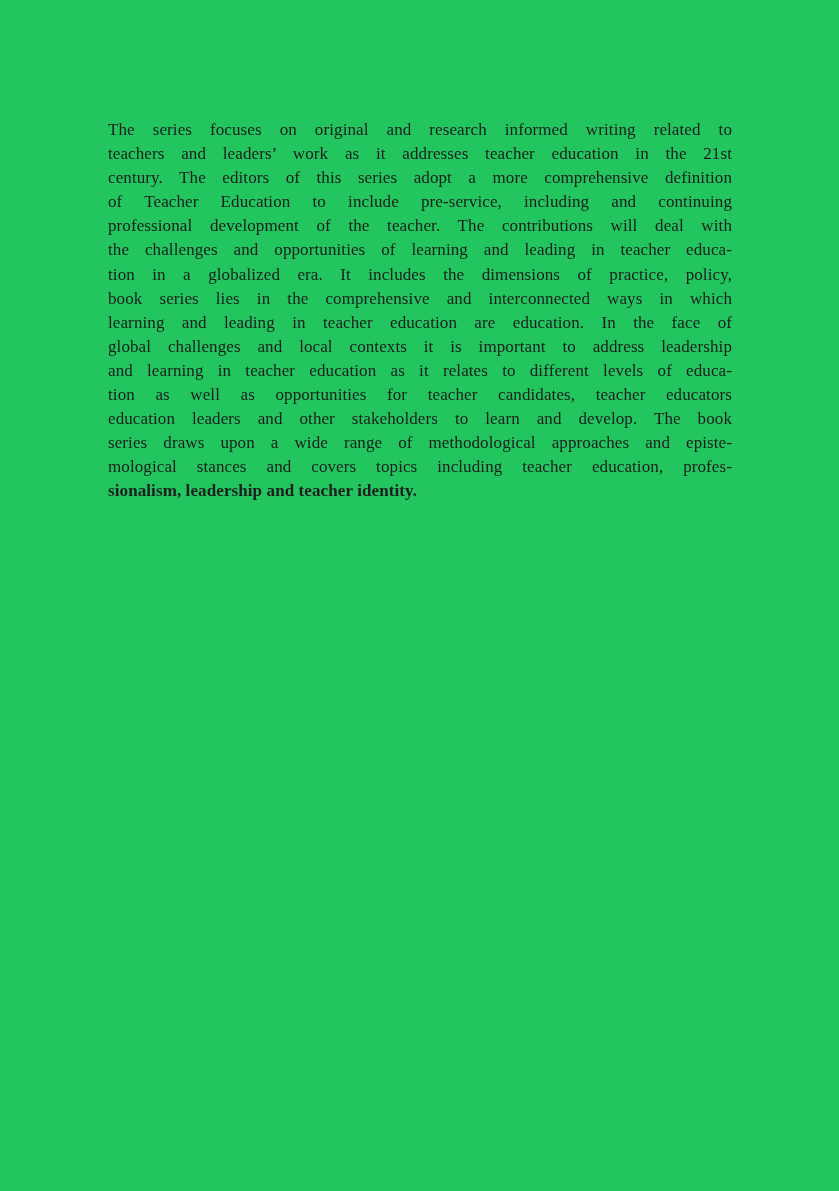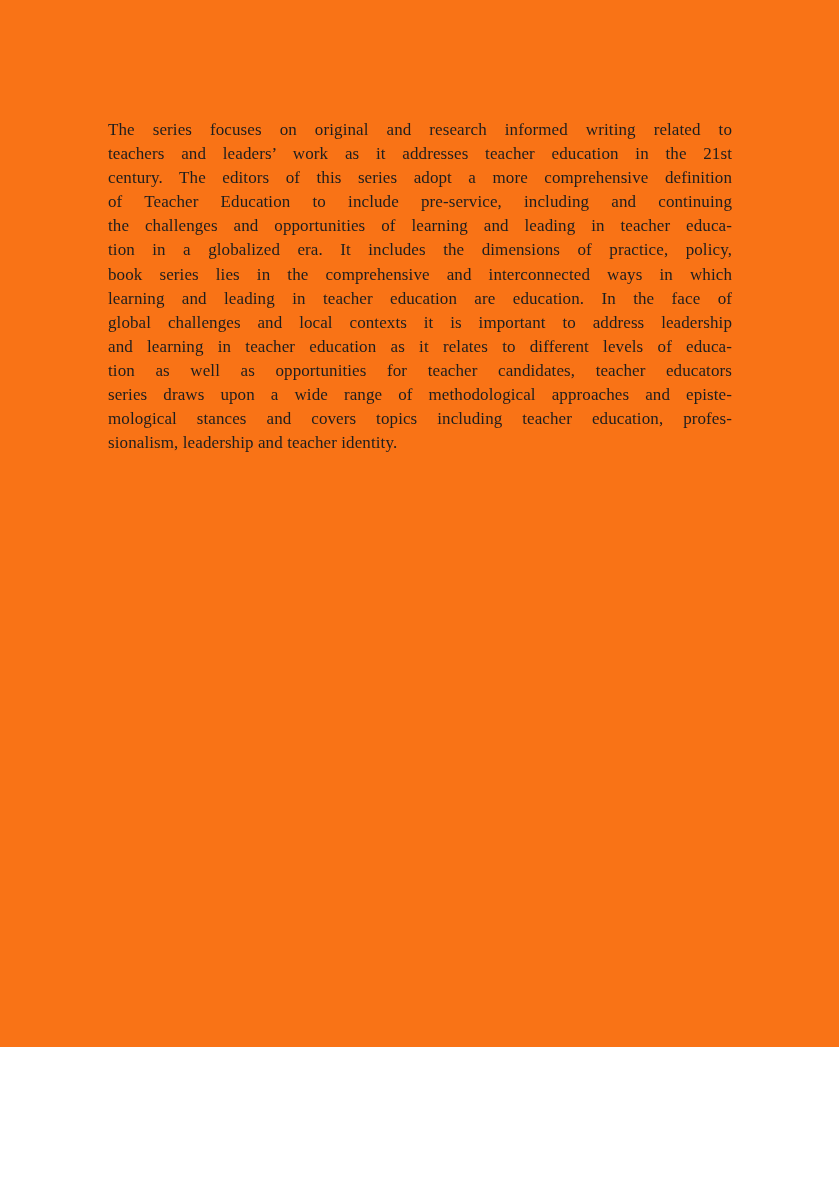--- a/index.html
+++ b/index.html
@@ -3,22 +3,22 @@
 <meta charset="utf-8">
 <style>
   html, body {
     margin: 0;
     padding: 0;
     background: #ffffff;
   }
   .page {
     position: relative;
     width: 839px;
-    height: 1047px;
-    background: #f97316;
+    height: 1191px;
+    background: #22c55e;
     overflow: hidden;
     font-family: "Liberation Serif", "DejaVu Serif", serif;
   }
   .text-block {
     position: absolute;
     left: 108px;
     top: 118px;
     width: 624px;
     color: #1e1e1e;
     font-size: 17px;
@@ -28,35 +28,38 @@
   .line {
     text-align: justify;
     text-align-last: justify;
     white-space: normal;
     overflow: hidden;
     height: 24.1px;
   }
   .line.last {
     text-align: left;
     text-align-last: left;
+    font-weight: bold;
   }
 </style>
 </head>
 <body>
 
 <div class="page">
   <div class="text-block">
     <div class="line">The series focuses on original and research informed writing related to</div>
     <div class="line">teachers and leaders’ work as it addresses teacher education in the 21st</div>
     <div class="line">century. The editors of this series adopt a more comprehensive definition</div>
     <div class="line">of Teacher Education to include pre-service, including and continuing</div>
+    <div class="line">professional development of the teacher. The contributions will deal with</div>
     <div class="line">the challenges and opportunities of learning and leading in teacher educa-</div>
     <div class="line">tion in a globalized era. It includes the dimensions of practice, policy,</div>
     <div class="line">book series lies in the comprehensive and interconnected ways in which</div>
     <div class="line">learning and leading in teacher education are education. In the face of</div>
     <div class="line">global challenges and local contexts it is important to address leadership</div>
     <div class="line">and learning in teacher education as it relates to different levels of educa-</div>
     <div class="line">tion as well as opportunities for teacher candidates, teacher educators</div>
+    <div class="line">education leaders and other stakeholders to learn and develop. The book</div>
     <div class="line">series draws upon a wide range of methodological approaches and episte-</div>
     <div class="line">mological stances and covers topics including teacher education, profes-</div>
     <div class="line last">sionalism, leadership and teacher identity.</div>
   </div>
 </div>
 
 </body></html>

